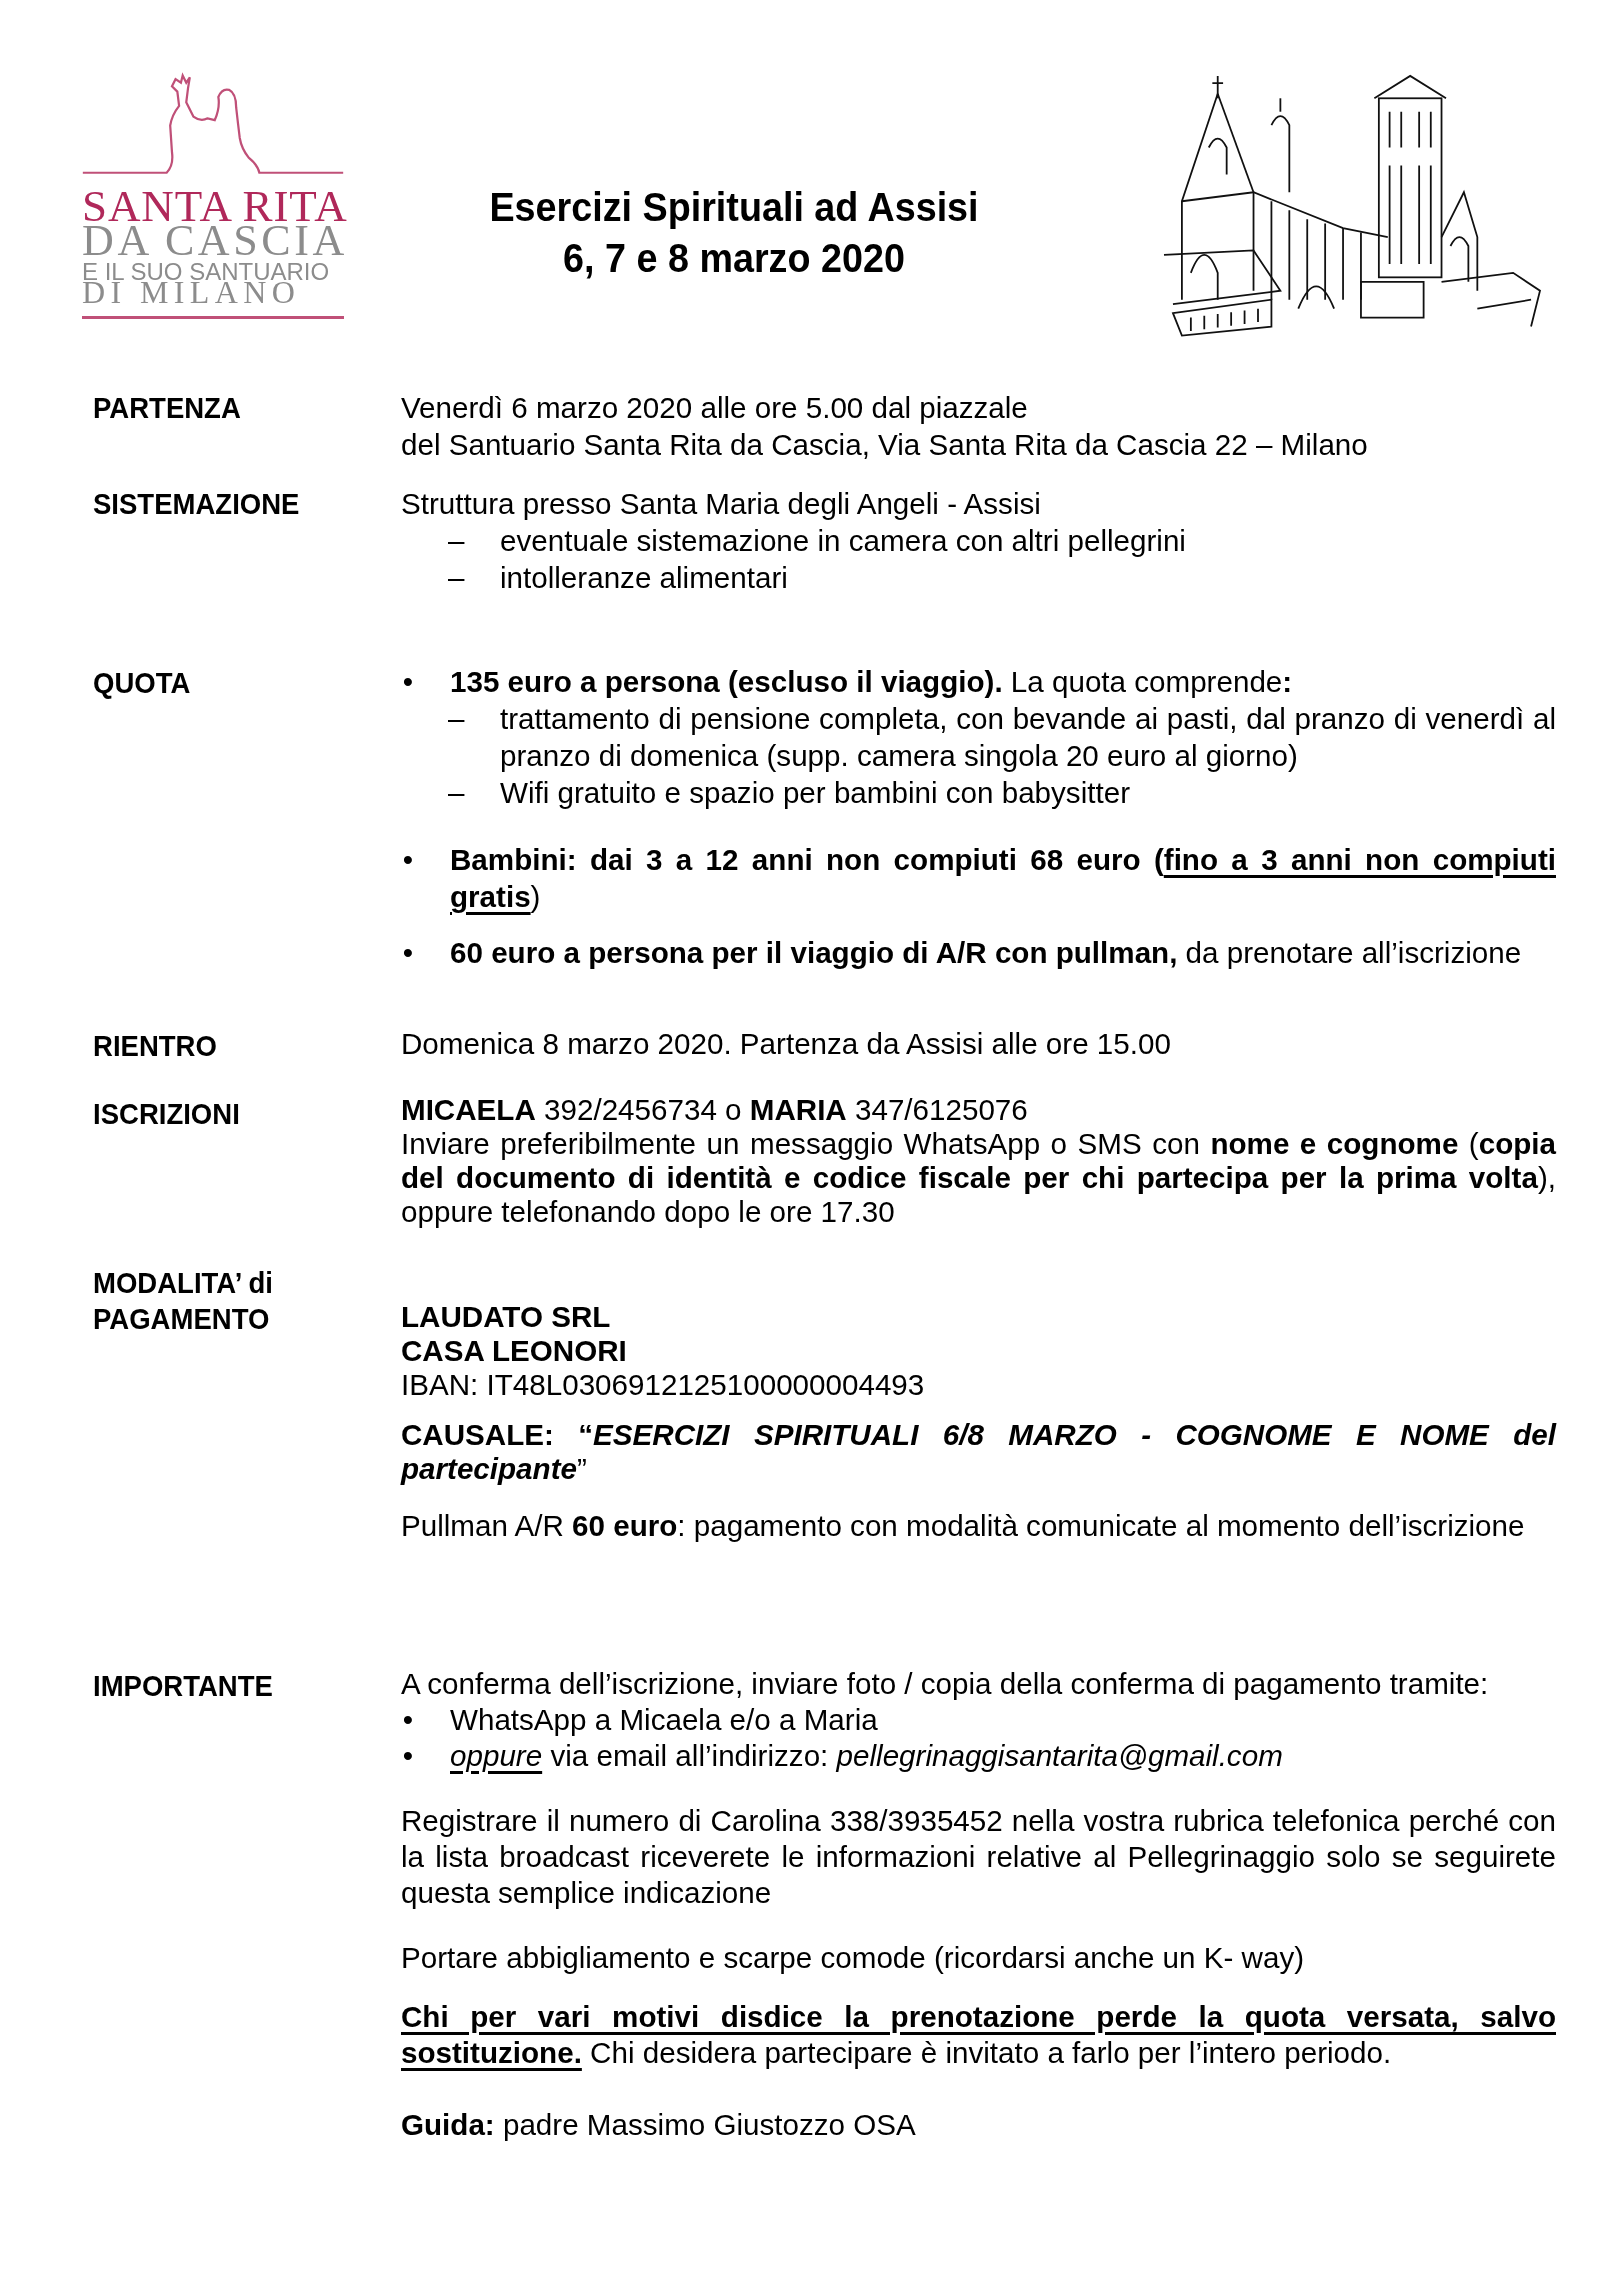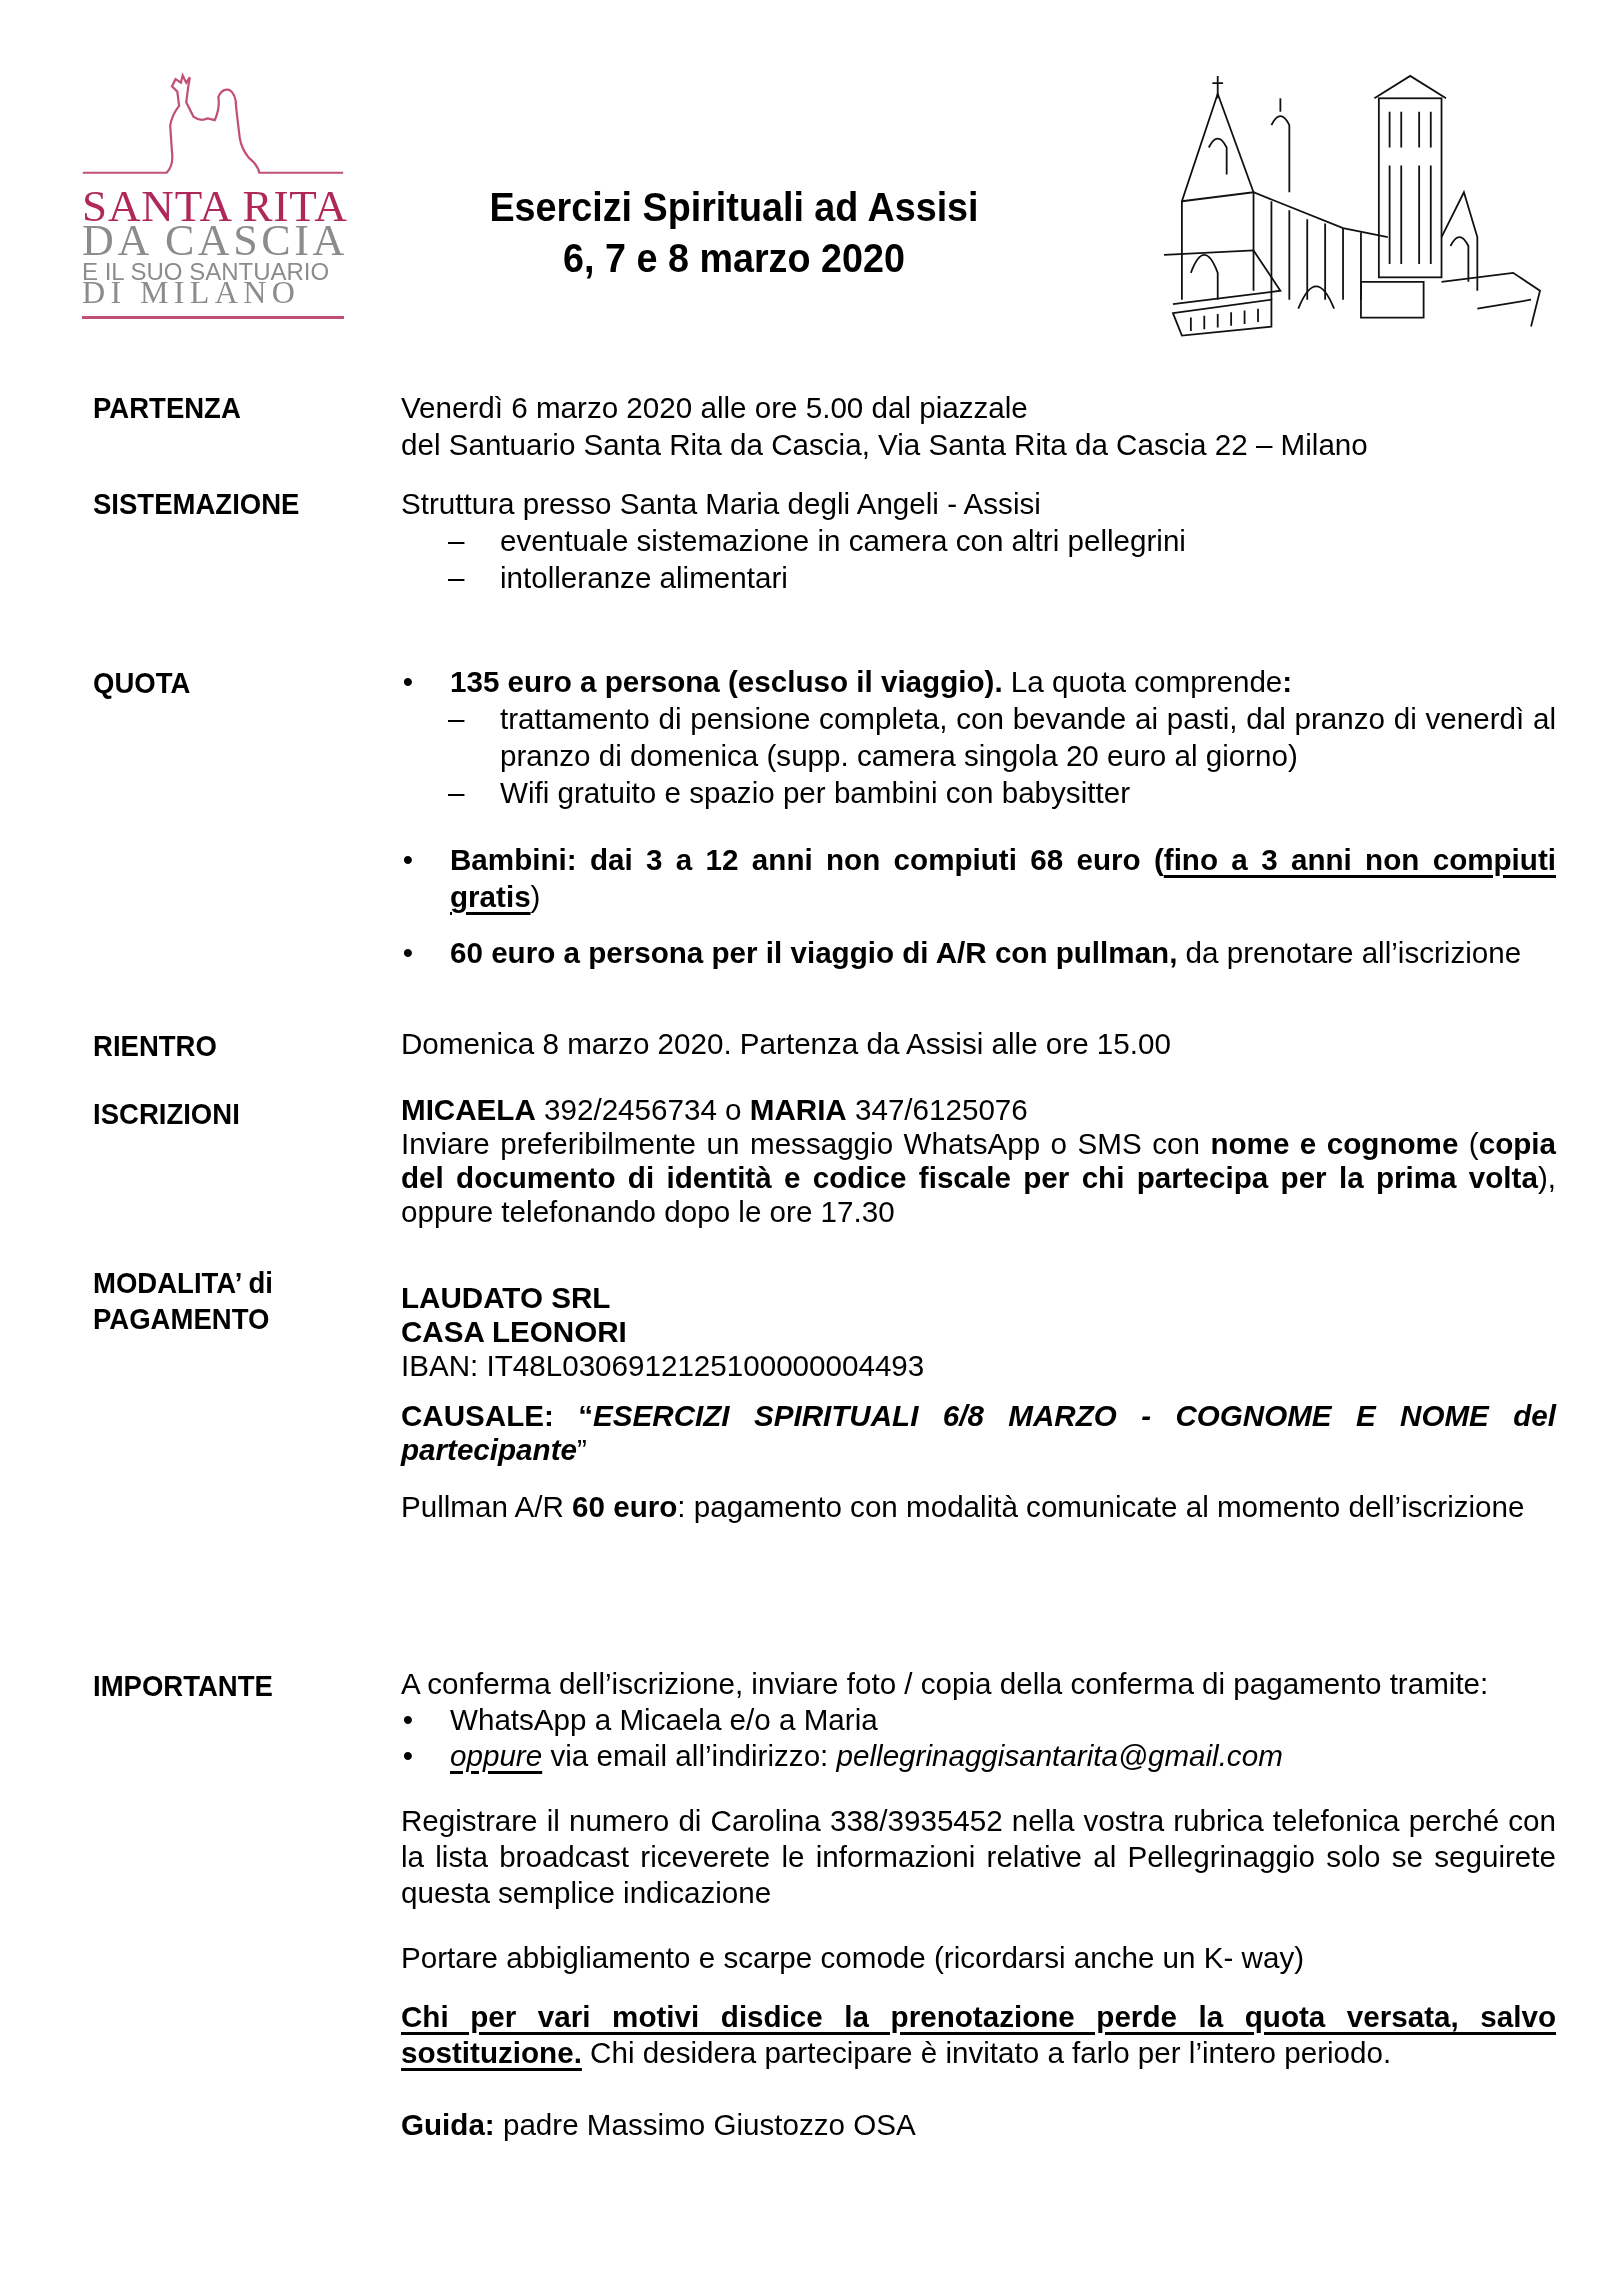--- a/index.html
+++ b/index.html
@@ -99,21 +99,21 @@
 <div class="content just" style="top:1093px;line-height:34px">
   <p><b>MICAELA</b><span> 392/2456734 o </span><b>MARIA</b><span> 347/6125076</span></p>
   <p><span>Inviare preferibilmente un messaggio WhatsApp o SMS con </span><b>nome e cognome</b><span> (</span><b>copia del documento di identità e codice fiscale per chi partecipa per la prima volta</b><span>), oppure telefonando dopo le ore 17.30</span></p>
 </div>
 
 <div class="label" style="top:1265px">
   <div>MODALITA’ di</div>
   <div>PAGAMENTO</div>
 </div>
 <div class="content just" style="top:1265px;line-height:34px">
-  <p style="margin-top:16px"><b>LAUDATO SRL</b></p>
+  <p style="margin-top:35px"><b>LAUDATO SRL</b></p>
   <p><b>CASA LEONORI</b></p>
   <p>IBAN: IT48L0306912125100000004493</p>
   <p style="margin-top:16px"><b>CAUSALE: “</b><b><i>ESERCIZI SPIRITUALI 6/8 MARZO - COGNOME E NOME del partecipante</i></b><span>”</span></p>
   <p style="margin-top:23px"><span>Pullman A/R </span><b>60 euro</b><span>: pagamento con modalità comunicate al momento dell’iscrizione</span></p>
 </div>
 
 <div class="label" style="top:1668px">IMPORTANTE</div>
 <div class="content just" style="top:1666px;line-height:36px">
   <p>A conferma dell’iscrizione, inviare foto / copia della conferma di pagamento tramite:</p>
   <p class="bul">WhatsApp a Micaela e/o a Maria</p>

